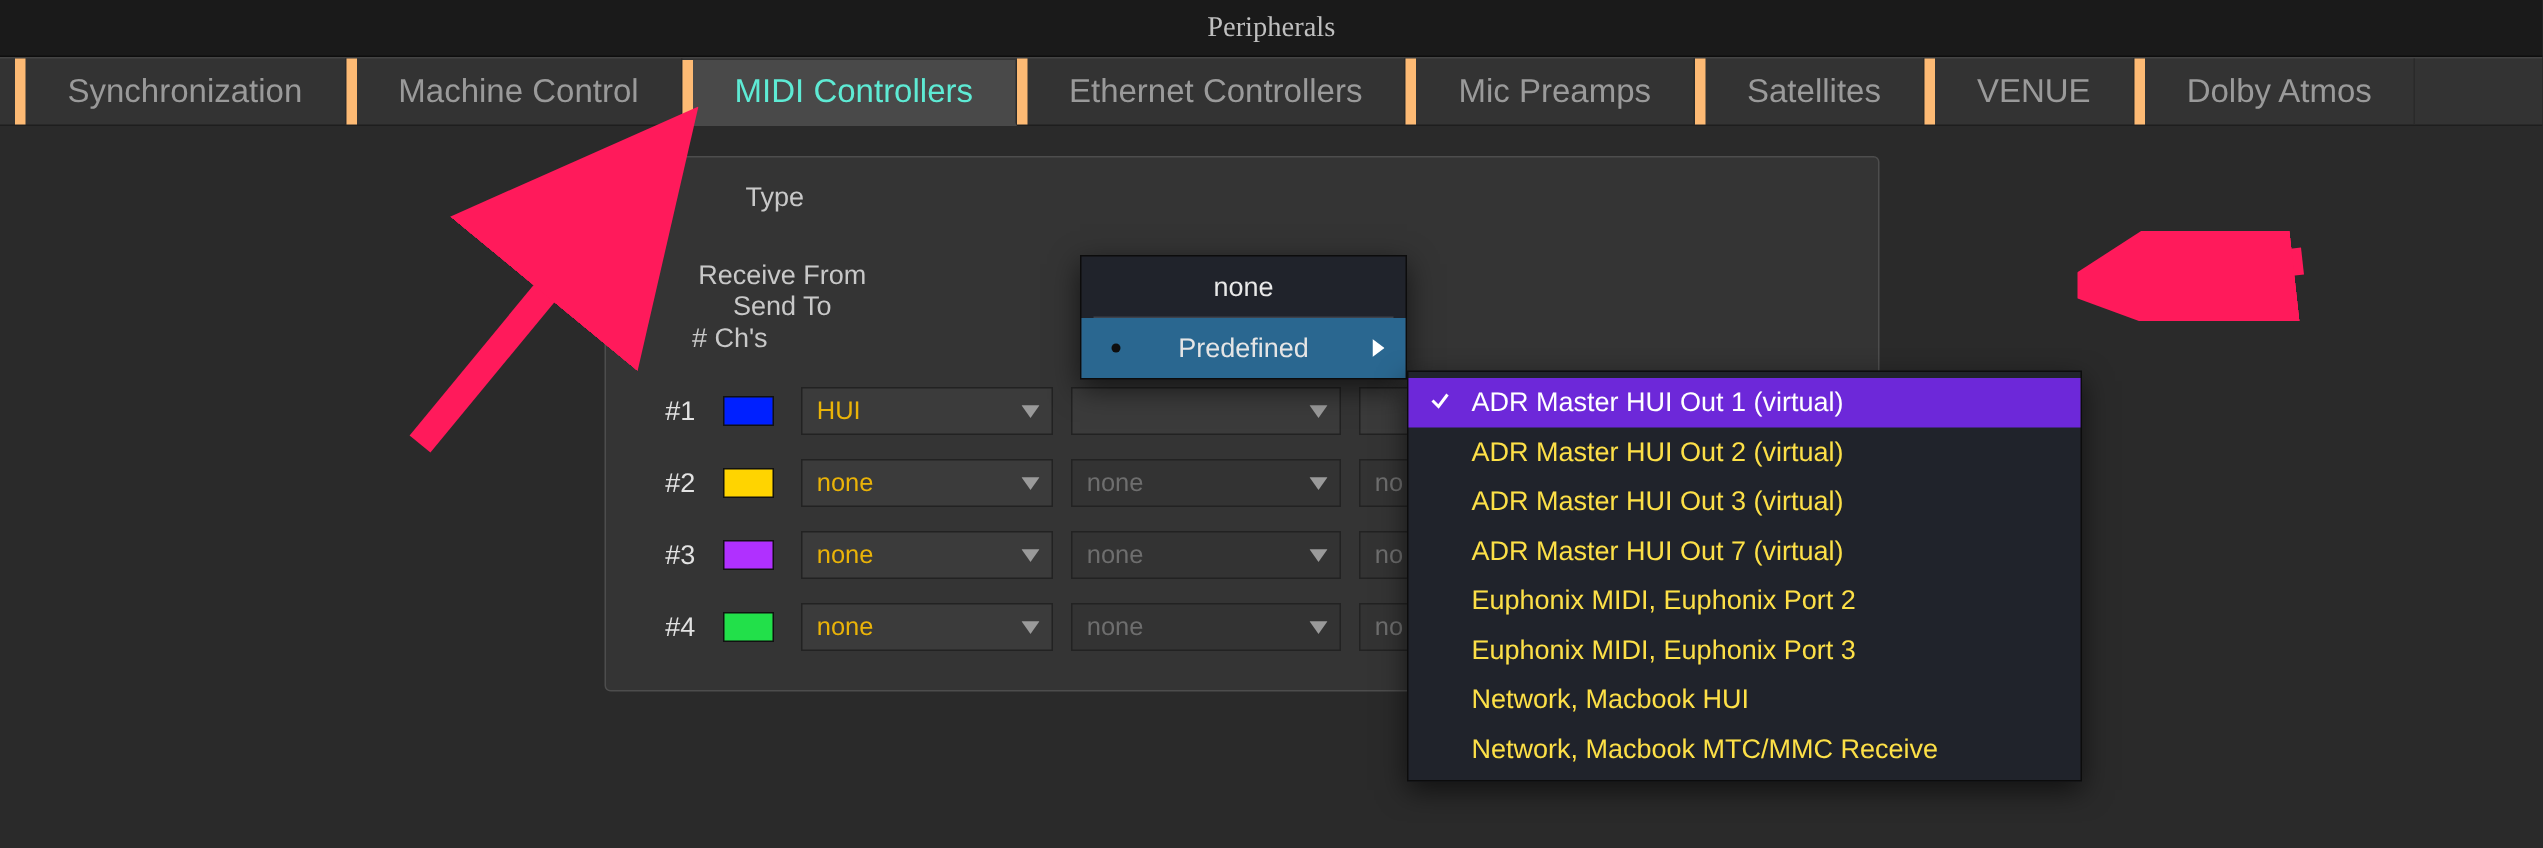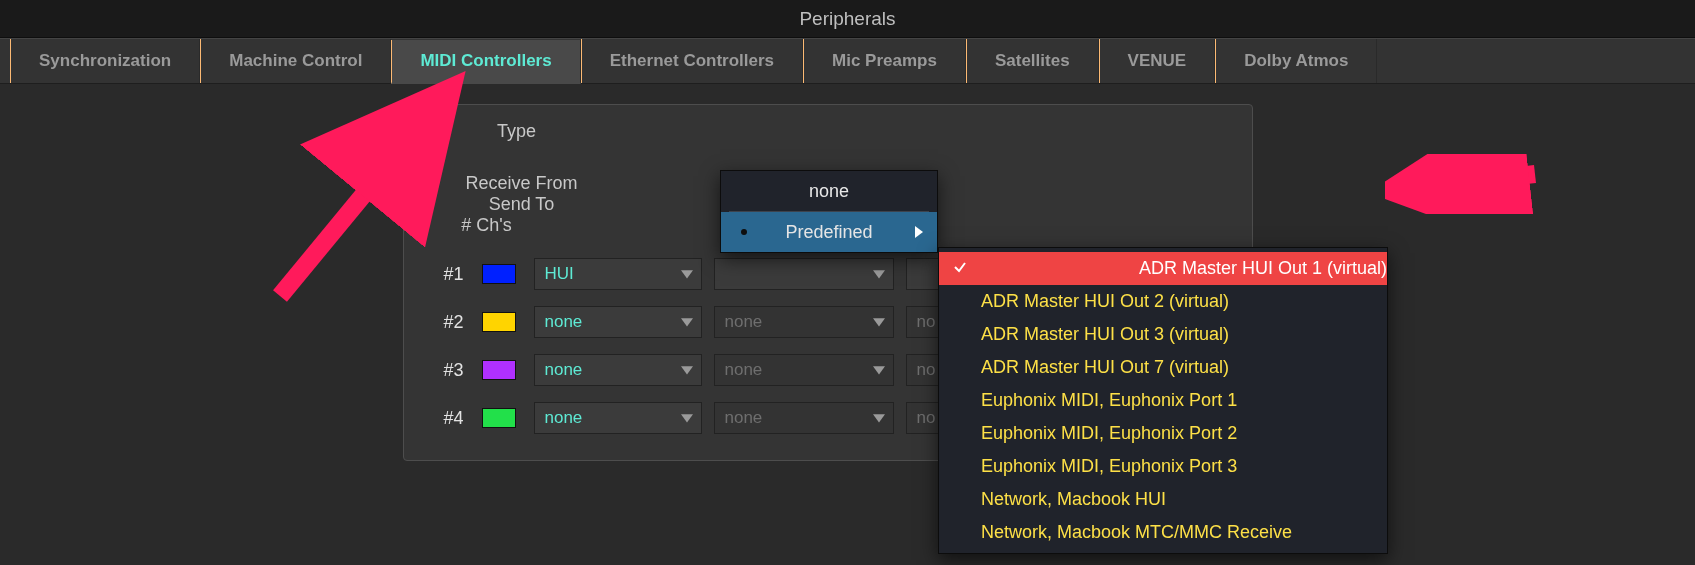--- a/index.html
+++ b/index.html
@@ -19,41 +19,42 @@
   }
   .title-bar {
     height: 38px;
     background: #1a1a1a;
     color: #bfbfbf;
     font-size: 19px;
     display: flex;
     align-items: center;
     justify-content: center;
     border-bottom: 1px solid #0e0e0e;
+    font-family: Liberation Serif, serif;
   }
   .tabs {
     height: 46px;
     background: #333333;
     border-top: 1px solid #444;
     border-bottom: 1px solid #1e1e1e;
     display: flex;
     align-items: stretch;
     padding-left: 10px;
     gap: 0;
   }
   .tab {
     display: flex;
     align-items: center;
     justify-content: center;
     padding: 0 28px;
     color: #9a9a9a;
-    font-weight: 700;
-    font-size: 17px;
+    font-weight: 400;
+    font-size: 22px;
     cursor: pointer;
-    border-left: 1px solid #fdba74;
+    border-left: 7px solid #fdba74;
     border-right: 1px solid #2a2a2a;
   }
   .tab.active {
     background: #494949;
     color: #5eead4;
     border-bottom: 2px solid #494949;
     position: relative;
     top: 1px;
   }
   .content {
@@ -103,21 +104,21 @@
   .swatch {
     width: 34px;
     height: 20px;
     border: 1px solid #111;
     margin-right: 18px;
   }
   .select {
     height: 32px;
     border: 1px solid #222;
     background: #3b3b3b;
-    color: #5eead4;
+    color: #eab308;
     font-size: 17px;
     display: flex;
     align-items: center;
     padding: 0 10px;
     position: relative;
     cursor: pointer;
     margin-right: 12px;
   }
   .select.disabled {
     background: #333333;
@@ -188,23 +189,22 @@
     height: 33px;
     display: flex;
     align-items: center;
     color: #fde047;
     font-size: 18px;
     padding-left: 42px;
     cursor: pointer;
     position: relative;
   }
   .popup2 .sitem.selected {
-    background: #ef4444;
+    background: #6d28d9;
     color: #fff;
-    justify-content: flex-end;
   }
   .popup2 .sitem .check {
     position: absolute;
     left: 14px;
   }
 
   
   .arrow {
     position: absolute;
     z-index: 40;
@@ -378,23 +378,20 @@
         <div class="sitem">
           <span>ADR Master HUI Out 2 (virtual)</span>
         </div>
         <div class="sitem">
           <span>ADR Master HUI Out 3 (virtual)</span>
         </div>
         <div class="sitem">
           <span>ADR Master HUI Out 7 (virtual)</span>
         </div>
         <div class="sitem">
-          <span>Euphonix MIDI, Euphonix Port 1</span>
-        </div>
-        <div class="sitem">
           <span>Euphonix MIDI, Euphonix Port 2</span>
         </div>
         <div class="sitem">
           <span>Euphonix MIDI, Euphonix Port 3</span>
         </div>
         <div class="sitem">
           <span>Network, Macbook HUI</span>
         </div>
         <div class="sitem">
           <span>Network, Macbook MTC/MMC Receive</span>

